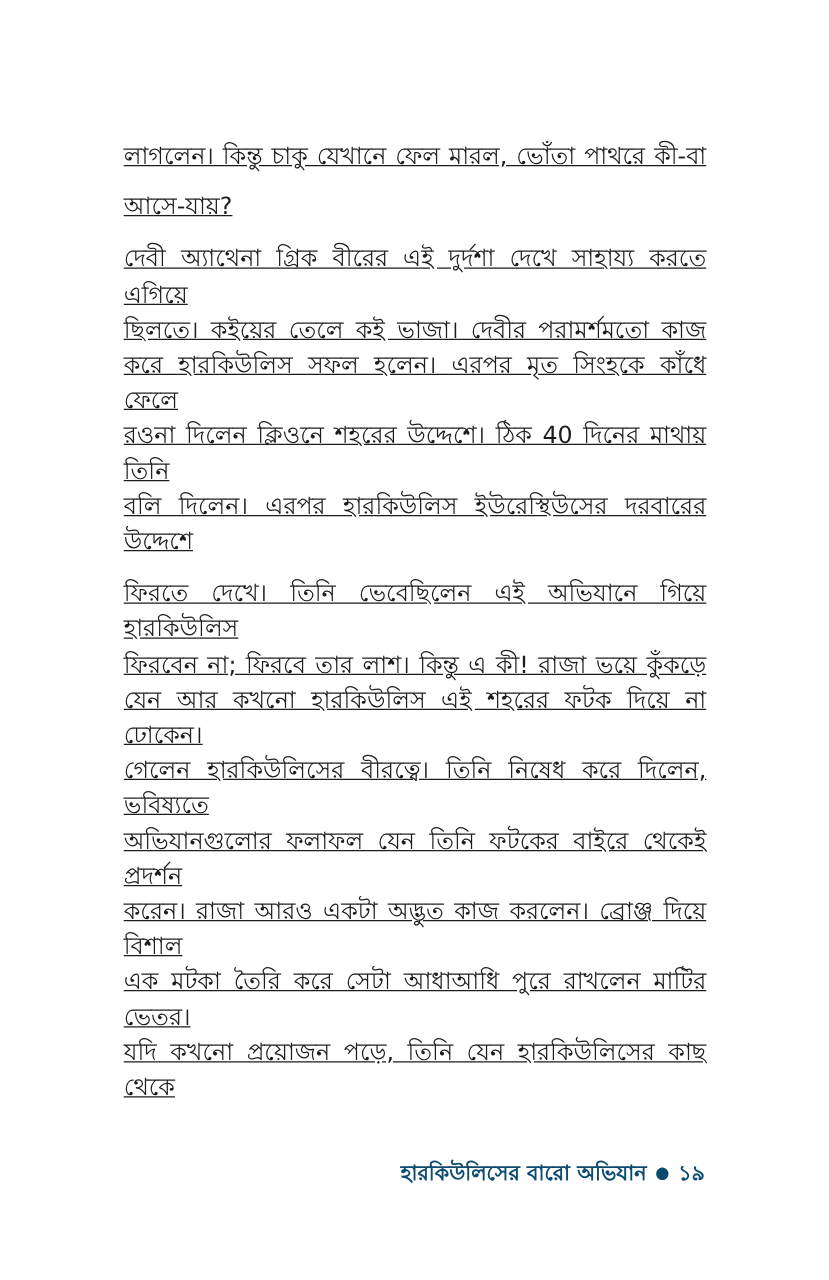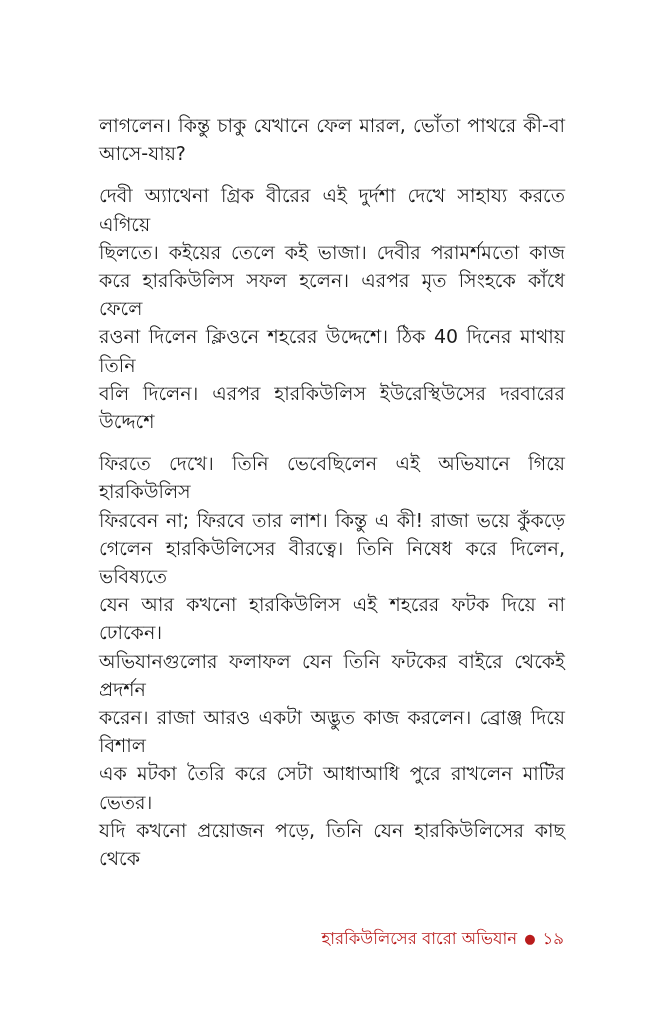--- a/index.html
+++ b/index.html
@@ -25,35 +25,38 @@
     line-height: 28.2px;
   }
   .para {
     margin: 0 0 14px 0;
     padding: 0;
   }
   .line {
     text-align: justify;
     text-align-last: justify;
     white-space: normal;
+    text-decoration: underline;
   }
   .line.last {
     text-align: justify;
     text-align-last: left;
+    margin-top: 12px;
   }
   .page-footer {
     position: absolute;
     right: 99px;
     top: 928px;
     font-size: 16.5px;
-    color: #b91c1c;
+    color: #0c4a6e;
     display: flex;
     align-items: flex-start;
     gap: 7px;
     line-height: 22px;
+    font-weight: bold;
   }
   .footer-bullet {
     font-size: 13px;
     line-height: 22px;
   }
 </style>
 </head>
 <body>
 
 <div class="page">
@@ -66,22 +69,22 @@
       <div class="para">
         <div class="line">দেবী অ্যাথেনা গ্রিক বীরের এই দুর্দশা দেখে সাহায্য করতে এগিয়ে</div>
         <div class="line">ছিলতে। কইয়ের তেলে কই ভাজা। দেবীর পরামর্শমতো কাজ</div>
         <div class="line">করে হারকিউলিস সফল হলেন। এরপর মৃত সিংহকে কাঁধে ফেলে</div>
         <div class="line">রওনা দিলেন ক্লিওনে শহরের উদ্দেশে। ঠিক 40 দিনের মাথায় তিনি</div>
         <div class="line">বলি দিলেন। এরপর হারকিউলিস ইউরেস্থিউসের দরবারের উদ্দেশে</div>
       </div>
       <div class="para">
         <div class="line">ফিরতে দেখে। তিনি ভেবেছিলেন এই অভিযানে গিয়ে হারকিউলিস</div>
         <div class="line">ফিরবেন না; ফিরবে তার লাশ। কিন্তু এ কী! রাজা ভয়ে কুঁকড়ে</div>
+        <div class="line">যেন আর কখনো হারকিউলিস এই শহরের ফটক দিয়ে না ঢোকেন।</div>
         <div class="line">গেলেন হারকিউলিসের বীরত্বে। তিনি নিষেধ করে দিলেন, ভবিষ্যতে</div>
-        <div class="line">যেন আর কখনো হারকিউলিস এই শহরের ফটক দিয়ে না ঢোকেন।</div>
         <div class="line">অভিযানগুলোর ফলাফল যেন তিনি ফটকের বাইরে থেকেই প্রদর্শন</div>
         <div class="line">করেন। রাজা আরও একটা অদ্ভুত কাজ করলেন। ব্রোঞ্জ দিয়ে বিশাল</div>
         <div class="line">এক মটকা তৈরি করে সেটা আধাআধি পুরে রাখলেন মাটির ভেতর।</div>
         <div class="line">যদি কখনো প্রয়োজন পড়ে, তিনি যেন হারকিউলিসের কাছ থেকে</div>
       </div>
     </main>
 
   <footer class="page-footer">
     <span>হারকিউলিসের বারো অভিযান</span>
     <span class="footer-bullet">●</span>

